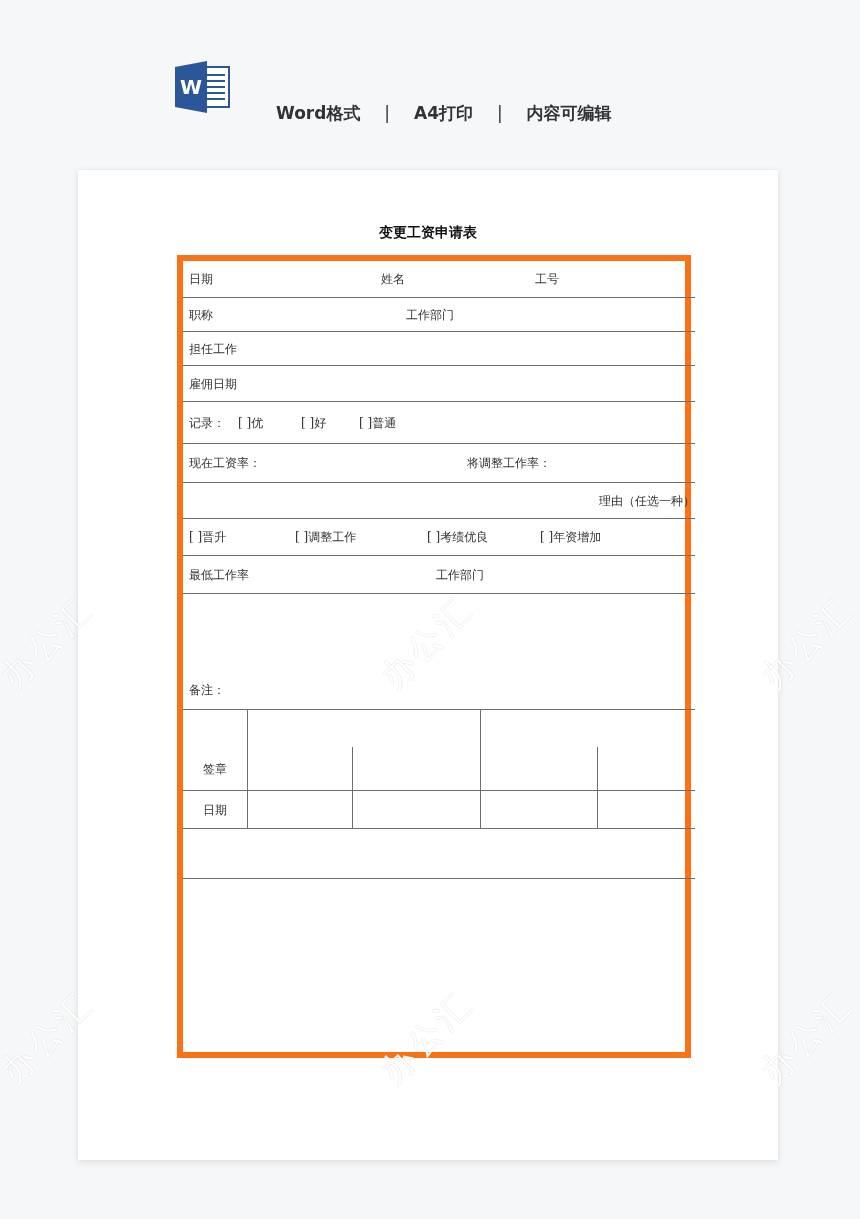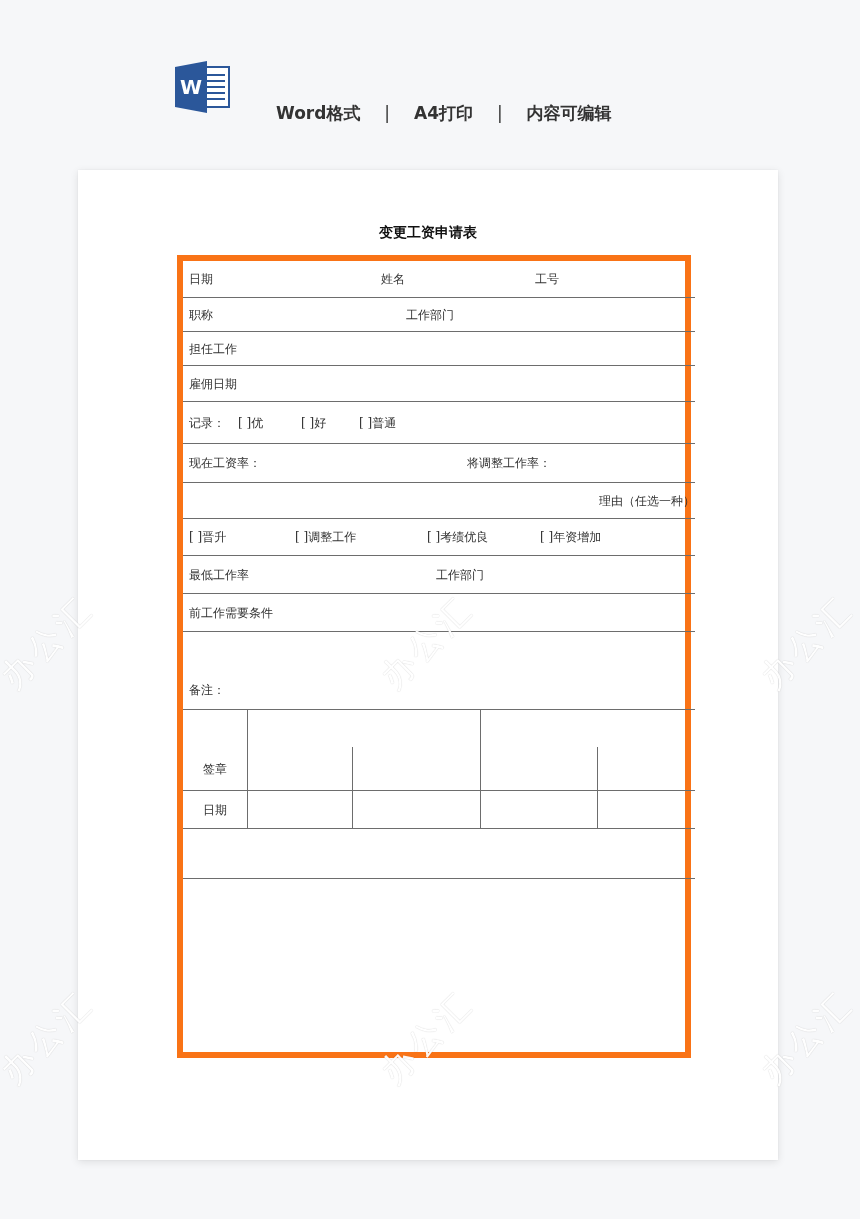--- a/index.html
+++ b/index.html
@@ -120,23 +120,20 @@
     <span class="cell-text" style="left:112px;">[    ]调整工作</span>
     <span class="cell-text" style="left:244px;">[    ]考绩优良</span>
     <span class="cell-text" style="left:357px;">[    ]年资增加</span>
   </div>
 
   <div class="row" style="top:295px;height:38px;">
     <span class="cell-text" style="left:6px;">最低工作率</span>
     <span class="cell-text" style="left:253px;">工作部门</span>
   </div>
 
-  <div class="row" style="top:333px;height:38px;">
-    <span class="cell-text" style="left:6px;">前工作需要条件</span>
-  </div>
 
 
   <div class="row" style="top:409px;height:40px;">
     <span class="cell-text" style="left:6px;">备注：</span>
   </div>
 
   <div class="row" style="top:486px;height:44px;">
     <span class="cell-text" style="left:0;width:64px;text-align:center;">签章</span>
     <span style="position:absolute;left:65px;top:0;width:103px;height:43px;"></span>
     <span style="position:absolute;left:170px;top:0;width:127px;height:43px;"></span>

